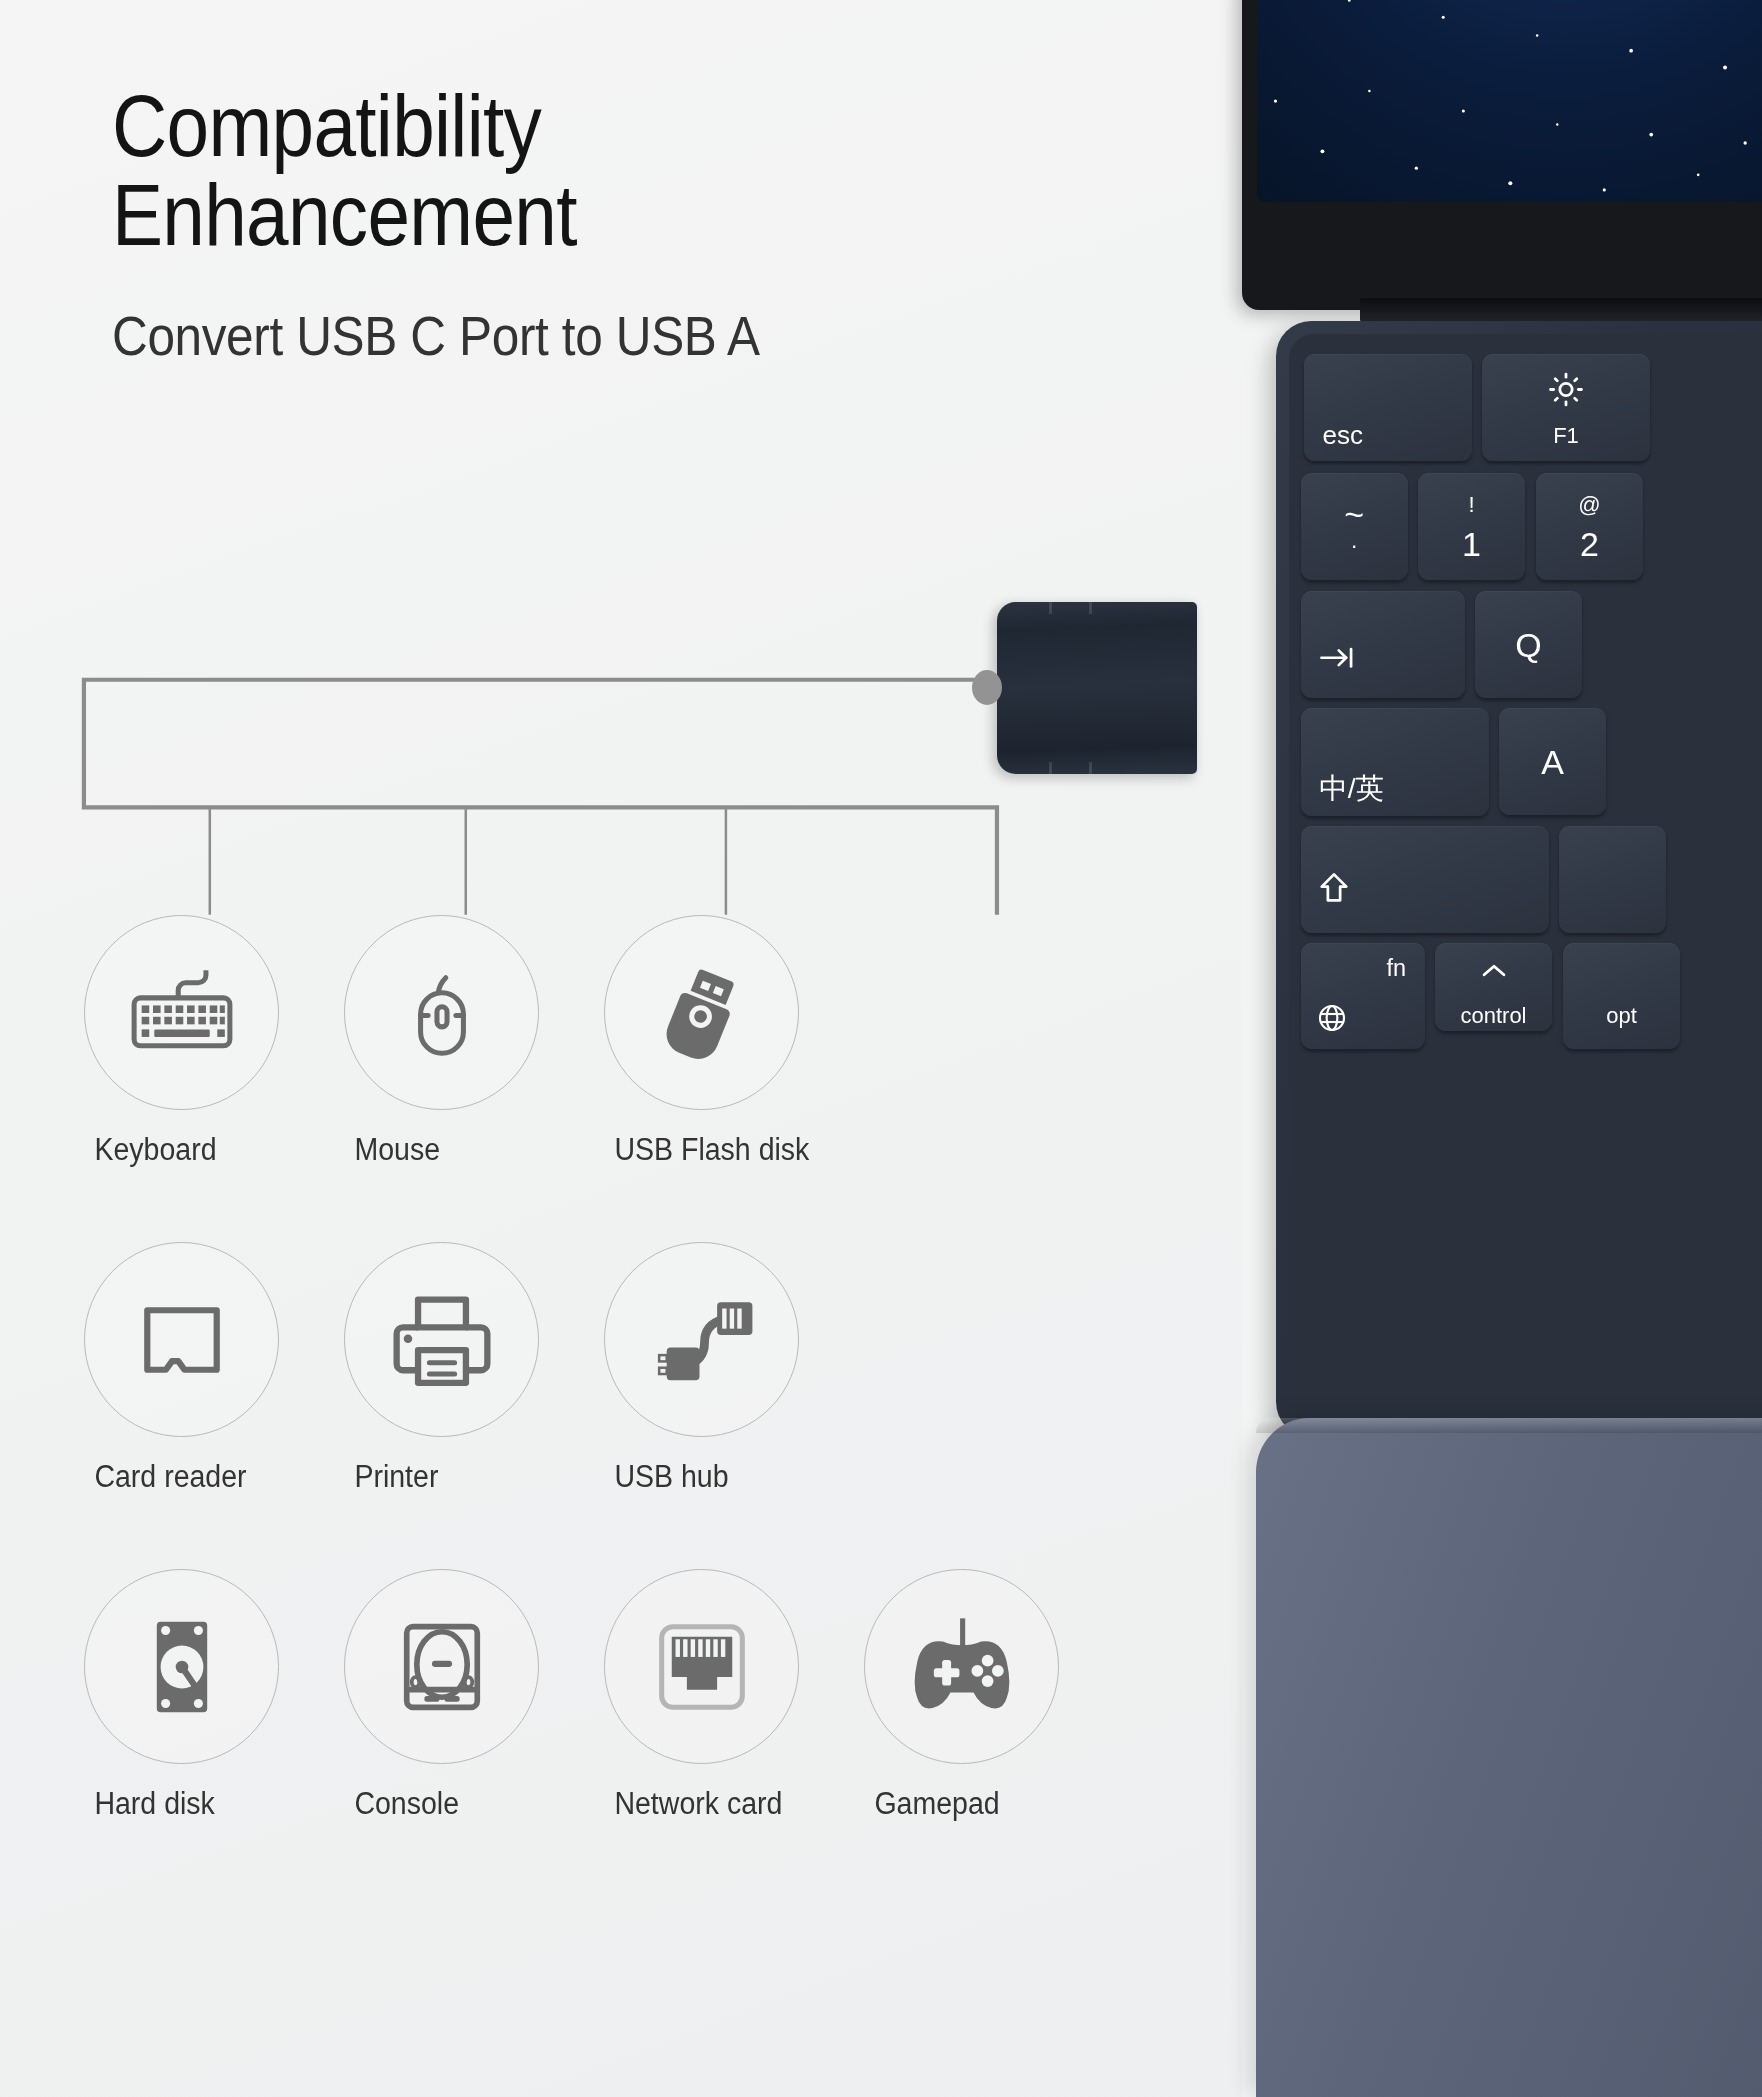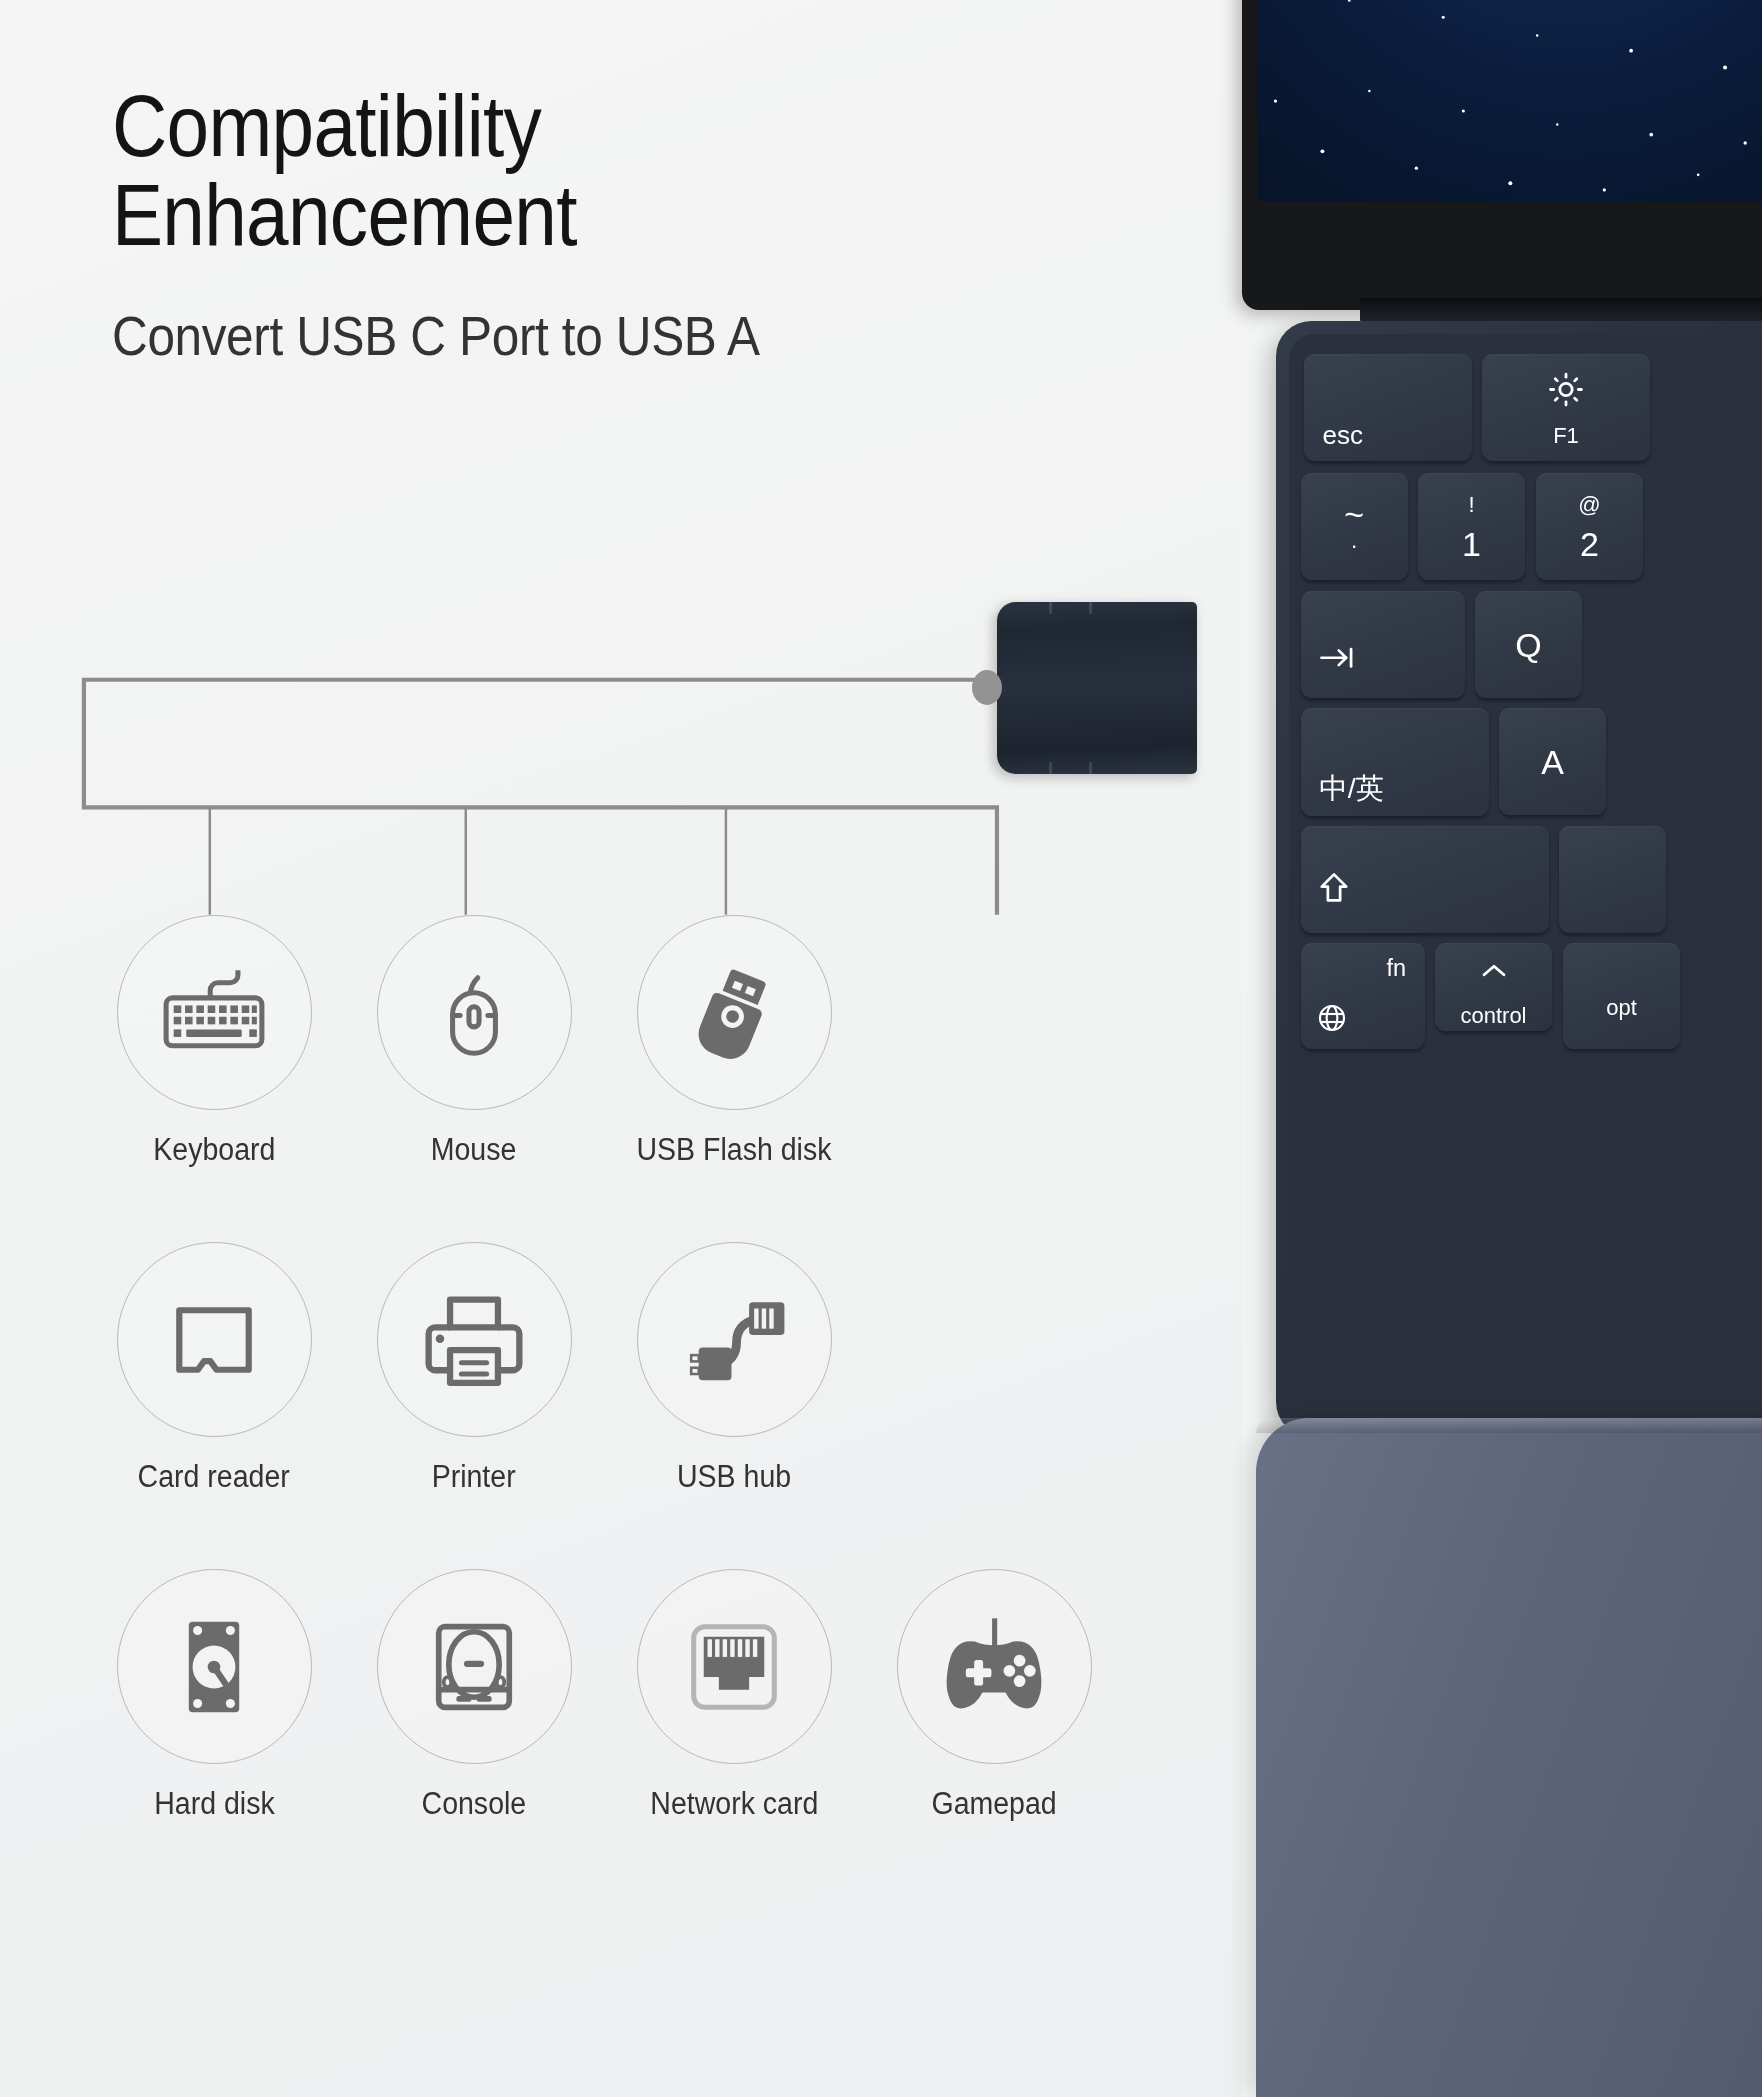--- a/index.html
+++ b/index.html
@@ -57,21 +57,20 @@
     width: 1091px;
   }
   .device-row {
     display: flex;
     height: 327px;
   }
   .device-cell {
     width: 260px;
     display: flex;
     flex-direction: column;
-    align-items: center;
   }
   .device-circle {
     width: 195px;
     height: 195px;
     border-radius: 50%;
     border: 1.7px solid #b9b9b9;
     display: flex;
     align-items: center;
     justify-content: center;
     background: rgba(255,255,255,0.18);
@@ -552,21 +551,21 @@
         </g>
       </svg>
     </div>
     <div class="key" style="left:146px; top:609px; width:117px; height:88px;">
       <svg style="position:absolute;left:50%;top:18.5px;transform:translateX(-50%);" width="28.5" height="17" viewBox="0 0 20 12">
         <polyline points="3,9 10,3 17,9" fill="none" stroke="#ffffff" stroke-width="2" stroke-linecap="round" stroke-linejoin="round"></polyline>
       </svg>
       <span class="lbl-c-small" style="top:60px;">control</span>
     </div>
     <div class="key" style="left:274px; top:609px; width:117px; height:106px;">
-      <span class="lbl-c-small" style="top:52px;">opt</span>
+      <span class="lbl-c-small" style="top:60px;">opt</span>
     </div>
   </div>
 
   <div id="base"></div>
   <div id="base-edge"></div>
 </div>
 
 <div id="adapter">
   <div class="ridge" style="left:52px; top:0;"></div>
   <div class="ridge" style="left:92px; top:0;"></div>

